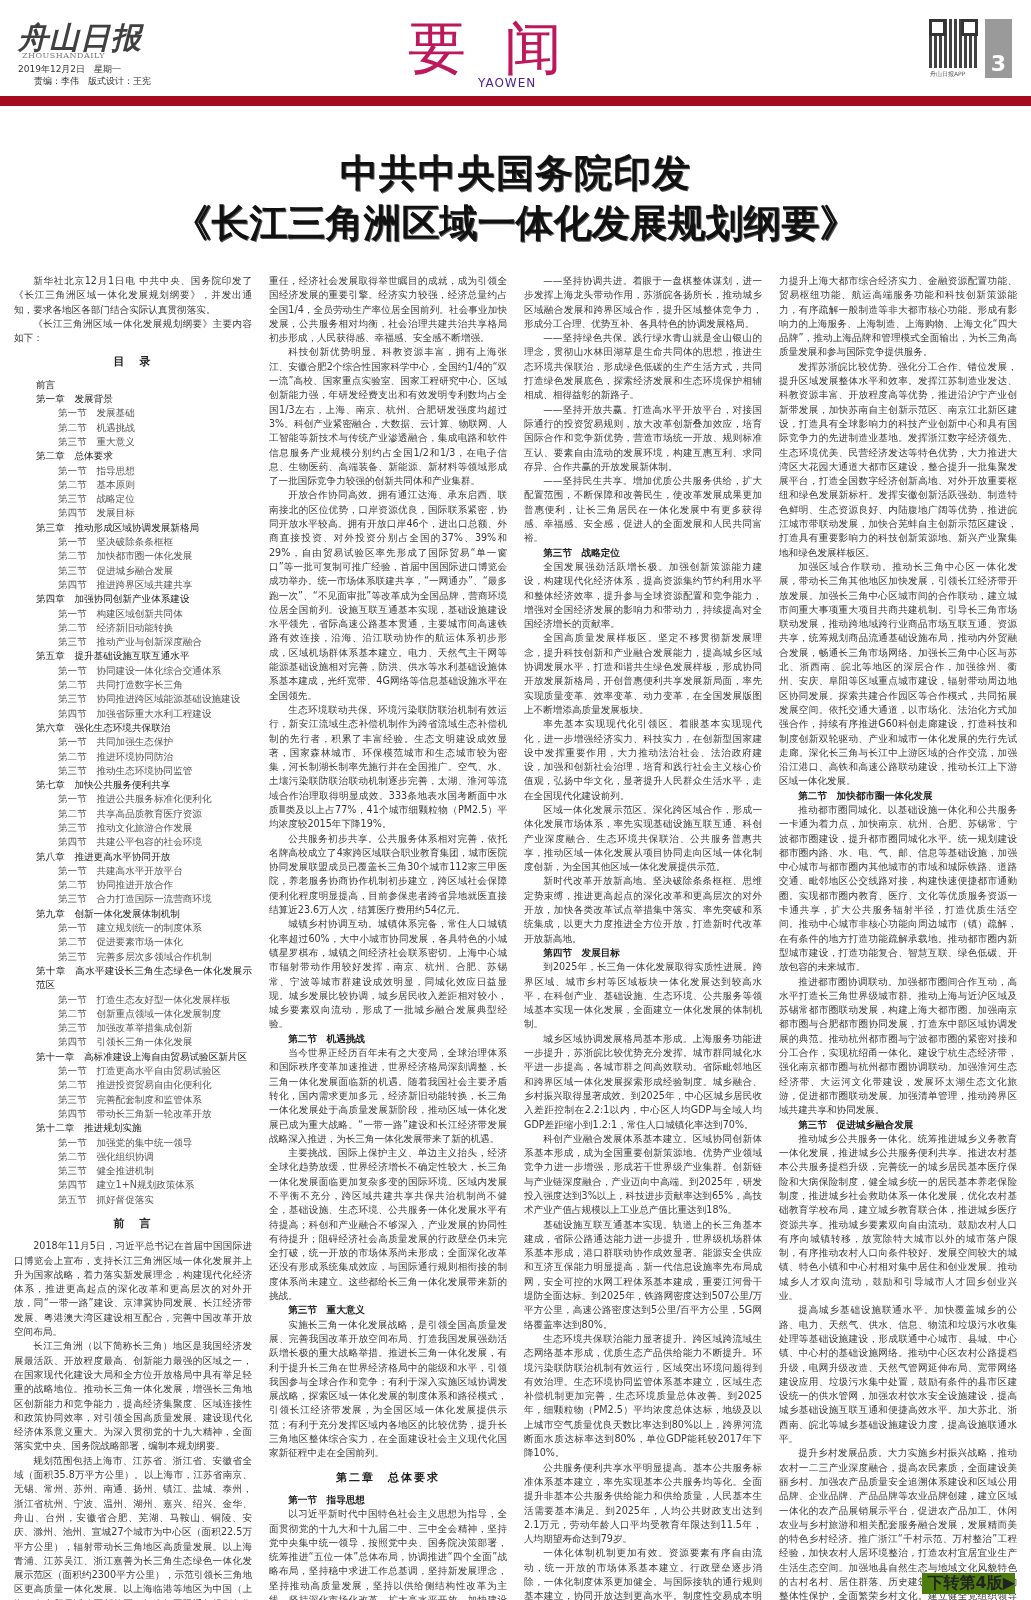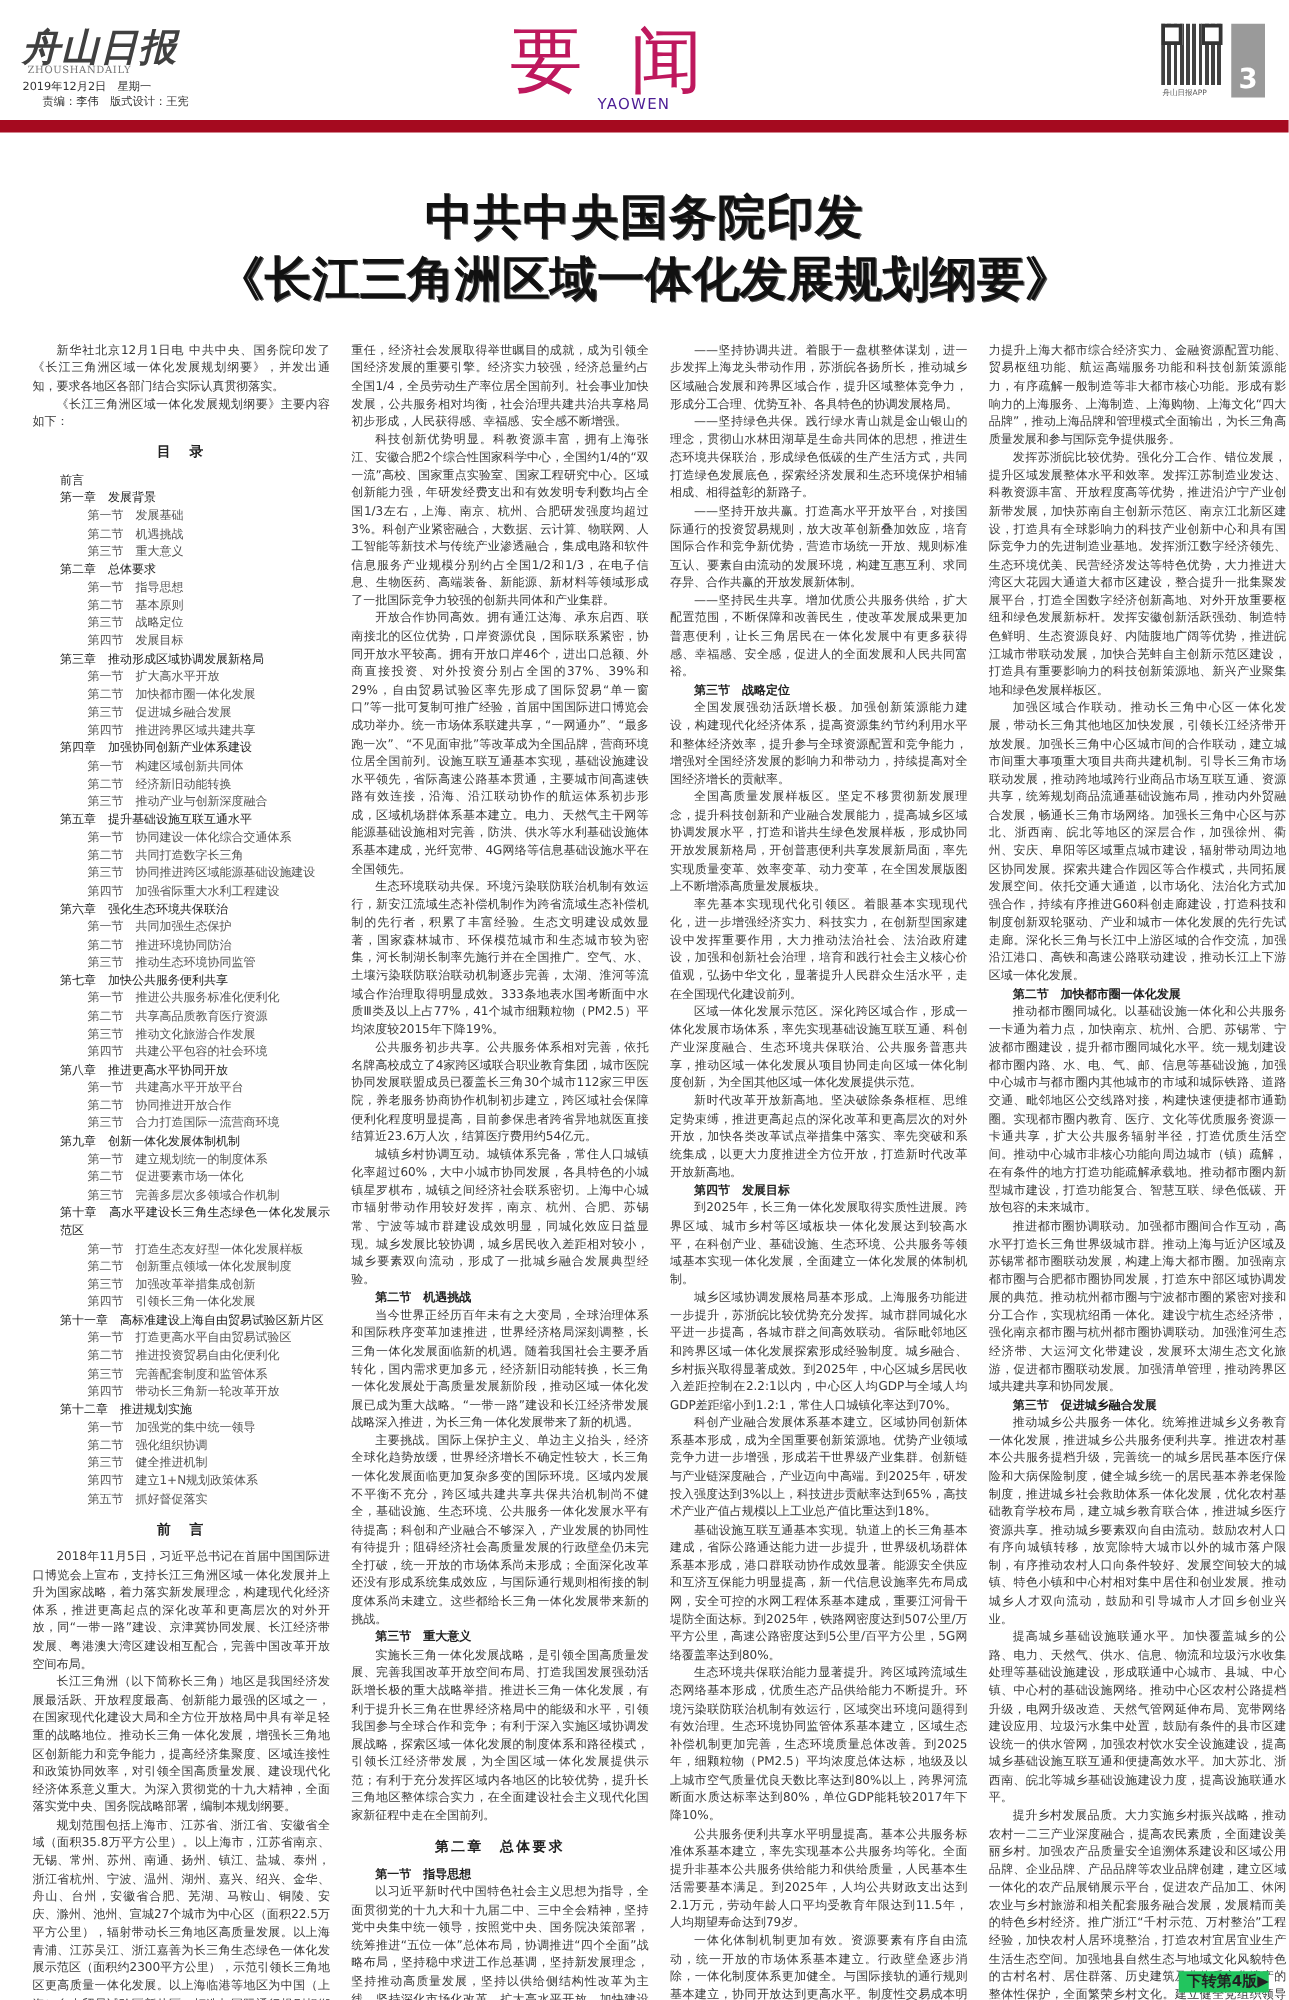--- a/index.html
+++ b/index.html
@@ -15,21 +15,21 @@
       repeating-linear-gradient(90deg,#222 0 3px,#fff 3px 5px),#fff;opacity:.85;}
   .qr::before,.qr::after{content:"";position:absolute;width:11px;height:11px;border:3px solid #111;background:#fff;}
   .qr::before{left:0;top:0;}
   .qr::after{right:0;top:0;}
   .qr-cap{position:absolute;left:930px;top:70px;font-size:6px;color:#555;}
   .page-num{position:absolute;left:985px;top:19px;width:27px;height:59px;background:#9a9a9a;color:#fff;font-size:22px;font-weight:bold;display:flex;align-items:flex-end;justify-content:center;padding-bottom:2px;box-sizing:border-box;}
   .redbar{position:absolute;left:0;top:96px;width:1031px;height:10px;background:#a50a1f;}
   .headline{position:absolute;left:0;top:148px;width:1031px;text-align:center;font-family:"DejaVu Serif",serif;font-weight:bold;color:#111;}
   .headline .l1{font-size:38px;line-height:50px;letter-spacing:1px;text-shadow:1px 1px 0 #555;}
   .headline .l2{font-size:38px;line-height:50px;letter-spacing:0px;text-shadow:1px 1px 0 #555;}
-  .cols{position:absolute;left:26px;top:274px;width:1003px;height:1326px;display:flex;gap:17px;}
+  .cols{position:absolute;left:14px;top:274px;width:1003px;height:1326px;display:flex;gap:17px;}
   .col{width:243px;font-size:9.6px;line-height:14.3px;color:#3a3a3a;overflow:hidden;text-align:justify;}
   .col p{margin:0;text-indent:2em;}
   .col .noind{text-indent:0;}
   .toc-title,.ch-title{text-align:center;font-weight:bold;font-size:11px;color:#222;margin:10px 0 8px;letter-spacing:2px;text-indent:0;}
   .toc-ch{padding-left:22px;color:#222;}
   .toc-sec{padding-left:44px;color:#555;}
   .sec-head{font-weight:bold;color:#222;text-indent:2em;}
   .cont{text-align:right;font-weight:bold;color:#222;}
 </style>
 </head>
@@ -64,21 +64,21 @@
         <div class="toc-ch">第一章　发展背景</div>
         <div class="toc-sec">第一节　发展基础</div>
         <div class="toc-sec">第二节　机遇挑战</div>
         <div class="toc-sec">第三节　重大意义</div>
         <div class="toc-ch">第二章　总体要求</div>
         <div class="toc-sec">第一节　指导思想</div>
         <div class="toc-sec">第二节　基本原则</div>
         <div class="toc-sec">第三节　战略定位</div>
         <div class="toc-sec">第四节　发展目标</div>
         <div class="toc-ch">第三章　推动形成区域协调发展新格局</div>
-        <div class="toc-sec">第一节　扩大高水平开放</div>
+        <div class="toc-sec">第一节　坚决破除条条框框</div>
         <div class="toc-sec">第二节　加快都市圈一体化发展</div>
         <div class="toc-sec">第三节　促进城乡融合发展</div>
         <div class="toc-sec">第四节　推进跨界区域共建共享</div>
         <div class="toc-ch">第四章　加强协同创新产业体系建设</div>
         <div class="toc-sec">第一节　构建区域创新共同体</div>
         <div class="toc-sec">第二节　经济新旧动能转换</div>
         <div class="toc-sec">第三节　推动产业与创新深度融合</div>
         <div class="toc-ch">第五章　提升基础设施互联互通水平</div>
         <div class="toc-sec">第一节　协同建设一体化综合交通体系</div>
         <div class="toc-sec">第二节　共同打造数字长三角</div>
@@ -172,13 +172,13 @@
     <p>加强区域合作联动。推动长三角中心区一体化发展，带动长三角其他地区加快发展，引领长江经济带开放发展。加强长三角中心区城市间的合作联动，建立城市间重大事项重大项目共商共建机制。引导长三角市场联动发展，推动跨地域跨行业商品市场互联互通、资源共享，统筹规划商品流通基础设施布局，推动内外贸融合发展，畅通长三角市场网络。加强长三角中心区与苏北、浙西南、皖北等地区的深层合作，加强徐州、衢州、安庆、阜阳等区域重点城市建设，辐射带动周边地区协同发展。探索共建合作园区等合作模式，共同拓展发展空间。依托交通大通道，以市场化、法治化方式加强合作，持续有序推进G60科创走廊建设，打造科技和制度创新双轮驱动、产业和城市一体化发展的先行先试走廊。深化长三角与长江中上游区域的合作交流，加强沿江港口、高铁和高速公路联动建设，推动长江上下游区域一体化发展。</p>
     <div class="sec-head">第二节　加快都市圈一体化发展</div>
     <p>推动都市圈同城化。以基础设施一体化和公共服务一卡通为着力点，加快南京、杭州、合肥、苏锡常、宁波都市圈建设，提升都市圈同城化水平。统一规划建设都市圈内路、水、电、气、邮、信息等基础设施，加强中心城市与都市圈内其他城市的市域和城际铁路、道路交通、毗邻地区公交线路对接，构建快速便捷都市通勤圈。实现都市圈内教育、医疗、文化等优质服务资源一卡通共享，扩大公共服务辐射半径，打造优质生活空间。推动中心城市非核心功能向周边城市（镇）疏解，在有条件的地方打造功能疏解承载地。推动都市圈内新型城市建设，打造功能复合、智慧互联、绿色低碳、开放包容的未来城市。</p>
     <p>推进都市圈协调联动。加强都市圈间合作互动，高水平打造长三角世界级城市群。推动上海与近沪区域及苏锡常都市圈联动发展，构建上海大都市圈。加强南京都市圈与合肥都市圈协同发展，打造东中部区域协调发展的典范。推动杭州都市圈与宁波都市圈的紧密对接和分工合作，实现杭绍甬一体化。建设宁杭生态经济带，强化南京都市圈与杭州都市圈协调联动。加强淮河生态经济带、大运河文化带建设，发展环太湖生态文化旅游，促进都市圈联动发展。加强清单管理，推动跨界区域共建共享和协同发展。</p>
     <div class="sec-head">第三节　促进城乡融合发展</div>
     <p>推动城乡公共服务一体化。统筹推进城乡义务教育一体化发展，推进城乡公共服务便利共享。推进农村基本公共服务提档升级，完善统一的城乡居民基本医疗保险和大病保险制度，健全城乡统一的居民基本养老保险制度，推进城乡社会救助体系一体化发展，优化农村基础教育学校布局，建立城乡教育联合体，推进城乡医疗资源共享。推动城乡要素双向自由流动。鼓励农村人口有序向城镇转移，放宽除特大城市以外的城市落户限制，有序推动农村人口向条件较好、发展空间较大的城镇、特色小镇和中心村相对集中居住和创业发展。推动城乡人才双向流动，鼓励和引导城市人才回乡创业兴业。</p>
     <p>提高城乡基础设施联通水平。加快覆盖城乡的公路、电力、天然气、供水、信息、物流和垃圾污水收集处理等基础设施建设，形成联通中心城市、县城、中心镇、中心村的基础设施网络。推动中心区农村公路提档升级，电网升级改造、天然气管网延伸布局、宽带网络建设应用、垃圾污水集中处置，鼓励有条件的县市区建设统一的供水管网，加强农村饮水安全设施建设，提高城乡基础设施互联互通和便捷高效水平。加大苏北、浙西南、皖北等城乡基础设施建设力度，提高设施联通水平。</p>
     <p>提升乡村发展品质。大力实施乡村振兴战略，推动农村一二三产业深度融合，提高农民素质，全面建设美丽乡村。加强农产品质量安全追溯体系建设和区域公用品牌、企业品牌、产品品牌等农业品牌创建，建立区域一体化的农产品展销展示平台，促进农产品加工、休闲农业与乡村旅游和相关配套服务融合发展，发展精而美的特色乡村经济。推广浙江“千村示范、万村整治”工程经验，加快农村人居环境整治，打造农村宜居宜业生产生活生态空间。加强地县自然生态与地域文化风貌特色的古村名村、居住群落、历史建筑及非物质文化遗产的整体性保护，全面繁荣乡村文化。建立健全党组织领导的自治、法治、德治相结合的乡村治理体系，促进农村社会全面进步。提高农民文化素养，提升农村现代文明水平。</p>
   </div>
 </div>
-<div class="cont" style="position:absolute;right:16px;bottom:6px;font-size:12px;background:#22c55e;padding-left:6px;">下转第4版▶</div>
+<div class="cont" style="position:absolute;right:16px;bottom:6px;font-size:16px;background:#4d7c0f;padding-left:6px;">下转第4版▶</div>
 
 </body></html>

